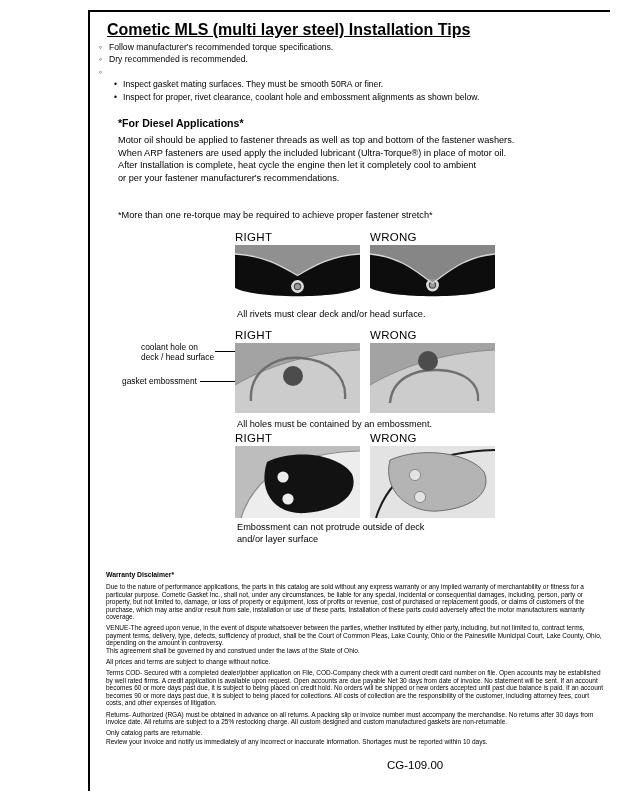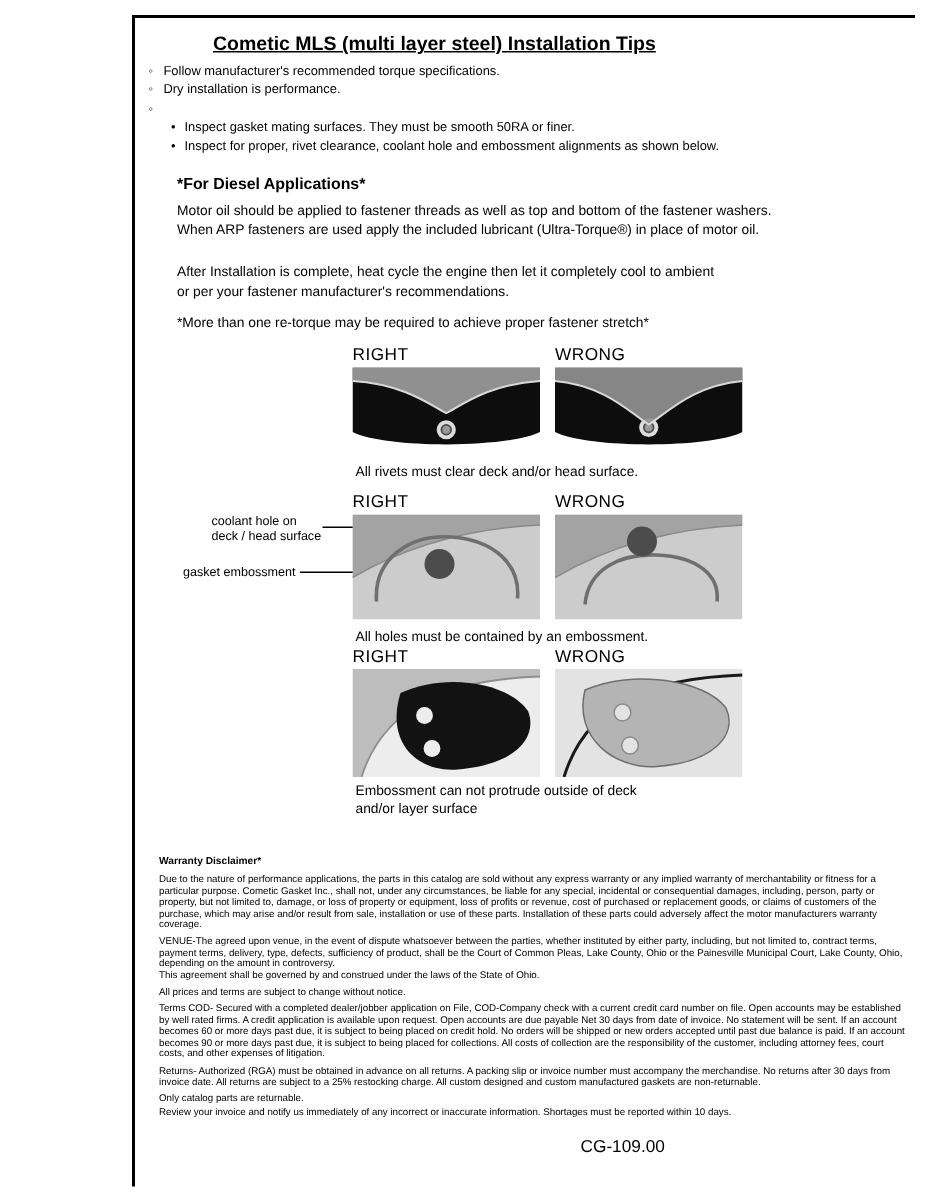--- a/index.html
+++ b/index.html
@@ -7,31 +7,31 @@
   body {
     position:relative; background:#ffffff; color:#000;
     font-family:"Liberation Sans", sans-serif; overflow:hidden;
   }
   .frame {
     position:absolute; left:88px; top:10px; width:522px; height:781px;
     border-top:2px solid #000; border-left:2px solid #000;
   }
   .title {
     position:absolute; left:107px; top:21px;
-    font-size:13px; font-weight:700; text-decoration:underline; white-space:nowrap;margin-left:35px;
+    font-size:16px; font-weight:700; text-decoration:underline; white-space:nowrap;
   }
   .bullets { position:absolute; left:99px; top:41px; font-size:8.6px; line-height:12.4px; white-space:nowrap; }
   .bullet-row { display:flex; }
   .marker { width:10px; flex:0 0 auto; }
   .sub { margin-left:15px; }
   .sub .marker { width:9px; }
   .diesel-heading { position:absolute; left:118px; top:117px; font-size:10.6px; font-weight:700; white-space:nowrap; }
   .para { position:absolute; font-size:9.2px; line-height:12.8px; white-space:nowrap; }
   .para-1 { left:118px; top:134px; }
-  .para-2 { left:118px; top:175px; }
+  .para-2 { left:118px; top:159px; }
   .para-3 { left:118px; top:209px; }
   .rw-label { position:absolute; width:125px; font-size:11.5px; letter-spacing:0.3px; }
   .diagram { position:absolute; width:125px; }
   .diagram svg { display:block; width:125px; height:auto; }
   .caption { position:absolute; font-size:9.2px; line-height:12px; white-space:nowrap; }
   .pointer-label { position:absolute; font-size:8.4px; line-height:9.8px; white-space:nowrap; }
   .pointer-line { position:absolute; height:1px; background:#000; }
   .warranty { position:absolute; left:106px; top:571px; width:500px; font-size:6.5px; line-height:7.4px; }
   .warranty .w-head { font-size:6.8px; font-weight:700; margin-bottom:5px; }
   .warranty p { margin-bottom:4px; }
@@ -46,21 +46,21 @@
 
 <div class="title">Cometic MLS (multi layer steel) Installation Tips</div>
 
 <div class="bullets">
   <div class="bullet-row">
     <span class="marker">◦</span>
     <span>Follow manufacturer's recommended torque specifications.</span>
   </div>
   <div class="bullet-row">
     <span class="marker">◦</span>
-    <span>Dry installation is performance.</span>
+    <span>Dry recommended is recommended.</span>
   </div>
   <div class="bullet-row">
     <span class="marker">◦</span>
   </div>
   <div class="bullet-row sub">
     <span class="marker">•</span>
     <span>Inspect gasket mating surfaces.  They must be smooth 50RA or finer.</span>
   </div>
   <div class="bullet-row sub">
     <span class="marker">•</span>

